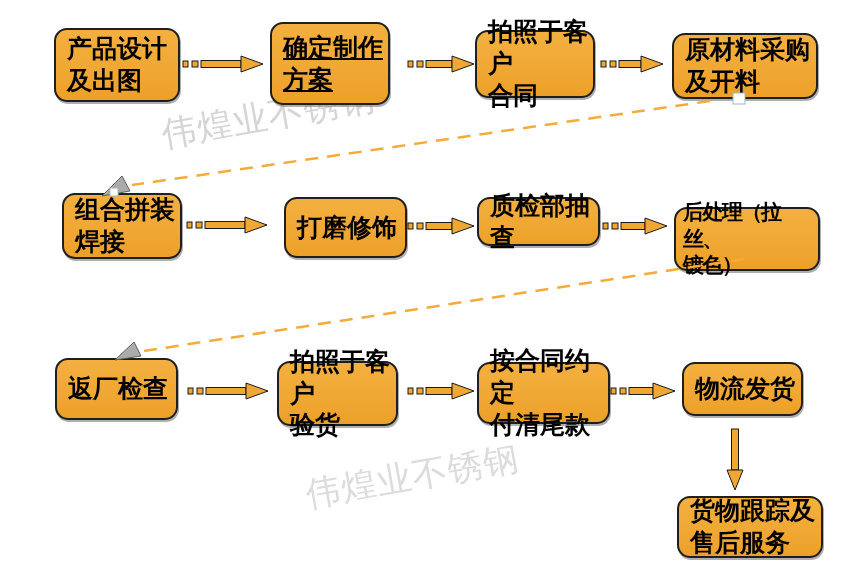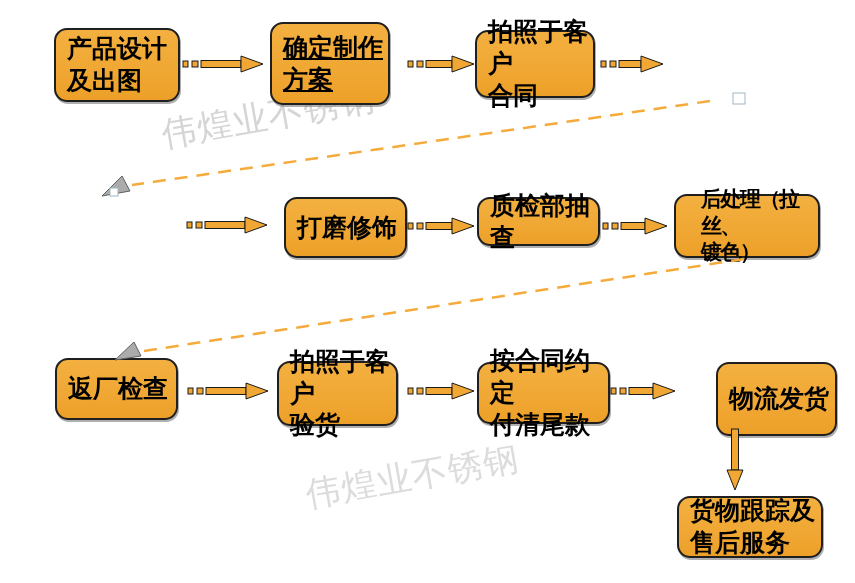--- a/index.html
+++ b/index.html
@@ -25,21 +25,22 @@
     padding: 2px 4px 2px 11px;
     color: #000000;
     font-weight: 700;
     font-size: 25px;
     line-height: 1.27;
     white-space: pre-line;
   }
   .node.tight {
     font-size: 21px;
     letter-spacing: -1.5px;
-    padding-left: 25px;
+    padding-left: 7px;
+    margin-top: 13px;
   }
   .overlay {
     position: absolute;
     left: 0; top: 0;
     pointer-events: none;
   }
   .harrow rect, .harrow polygon {
     fill: var(--node-fill, #F0A733);
     stroke: #1a1a1a;
     stroke-width: 1;
@@ -80,32 +81,36 @@
 
   <div class="wm wm1" style="left:162px; top:112px;">伟煌业不锈钢</div>
   <div class="wm wm2" style="left:306px; top:472px;">伟煌业不锈钢</div>
 
   <div class="node" style="left:54px;  top:28px;  width:126px; height:74px;">产品设计
 及出图</div>
   <div class="node" style="left:270px; top:22px;  width:120px; height:83px;text-decoration:underline;">确定制作
 方案</div>
   <div class="node" style="left:475px; top:30px;  width:120px; height:68px;">拍照于客户
 合同</div>
+  <div class="node" style="left:672px; top:33px;  width:146px; height:66px;">原材料采购
+及开料</div>
 
+  <div class="node" style="left:62px;  top:193px; width:120px; height:66px;">组合拼装
+焊接</div>
   <div class="node" style="left:284px; top:197px; width:123px; height:61px;">打磨修饰</div>
   <div class="node" style="left:477px; top:197px; width:123px; height:49px;">质检部抽查</div>
   <div class="node tight" style="left:674px; top:194px; width:146px; height:64px;">后处理（拉丝、
 镀色）</div>
 
   <div class="node" style="left:277px; top:361px; width:121px; height:65px;">拍照于客户
 验货</div>
   <div class="node" style="left:55px;  top:358px; width:123px; height:62px;">返厂检查</div>
   <div class="node" style="left:477px; top:362px; width:133px; height:62px;">按合同约定
 付清尾款</div>
-  <div class="node" style="left:716px; top:362px; width:121px; height:74px;">物流发货</div>
+  <div class="node" style="left:682px; top:362px; width:121px; height:54px;">物流发货</div>
 
   <div class="node" style="left:677px; top:496px; width:146px; height:62px;">货物跟踪及
 售后服务</div>
 
   <svg class="overlay" width="855" height="583" viewBox="0 0 855 583">
 
     <line class="dash" x1="710" y1="101" x2="132" y2="185"></line>
     <polygon class="tri" points="102,196 122,176 130,191"></polygon>
     <rect class="handle" x="733" y="93" width="12" height="11"></rect>
     <rect class="handle" x="110" y="188" width="8" height="8"></rect>

